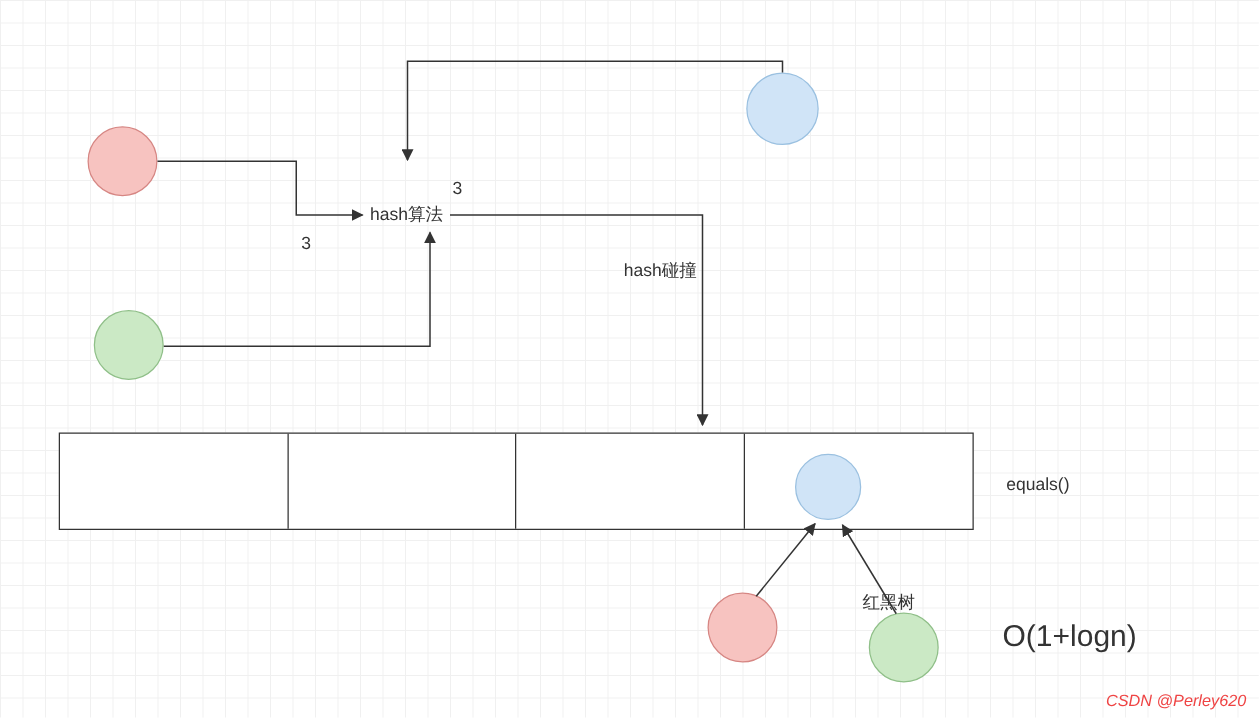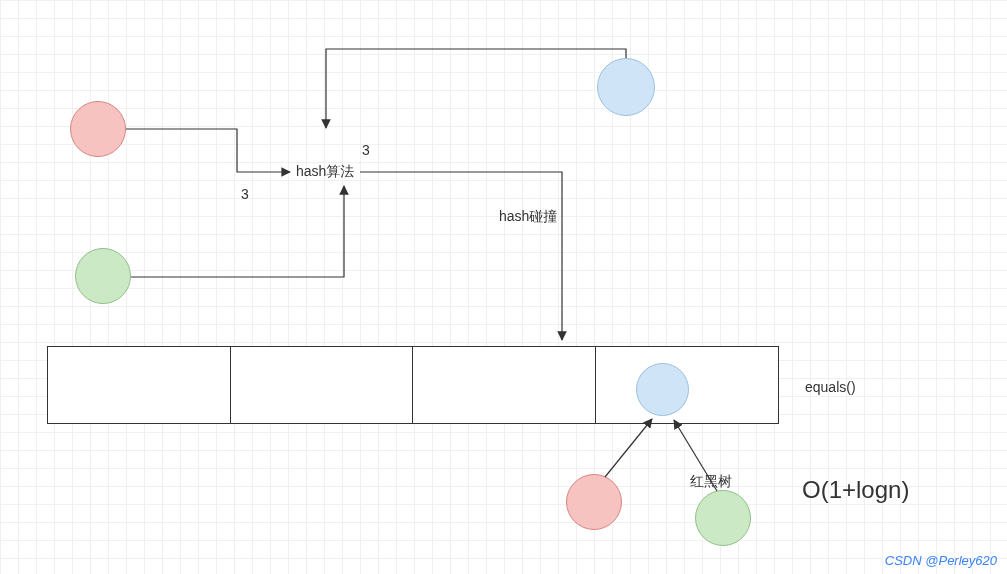--- a/index.html
+++ b/index.html
@@ -33,21 +33,21 @@
       border-right: 1px solid #333;
       height: 100%;
     }
     .table-cell:last-child { border-right: none; }
     .label { position: absolute; font-size: 14px; color: #333; }
     .big-label { font-size: 24px; }
     .watermark {
       position: absolute;
       right: 10px;
       bottom: 6px;
-      color: #3b82f6;
+      color: #ef4444;
       font-size: 13px;
       font-style: italic;
     }
     svg.lines {
       position: absolute;
       top: 0; left: 0;
       width: 1007px; height: 574px;
       pointer-events: none;
     }
     svg.lines path, svg.lines line {
@@ -73,21 +73,21 @@
 <div class="circle blue-circle" style="left:636px; top:363px; width:53px; height:53px;"></div>
 <div class="circle red-circle" style="left:566px; top:474px; width:56px; height:56px;"></div>
 <div class="circle green-circle" style="left:695px; top:490px; width:56px; height:56px;"></div>
 
 <span class="label" style="left:241px; top:186px;">3</span>
 <span class="label" style="left:362px; top:142px;">3</span>
 <span class="label" style="left:296px; top:163px;">hash算法</span>
 <span class="label" style="left:459px; top:208px;margin-left:40px;">hash碰撞</span>
 <span class="label" style="left:805px; top:379px;">equals()</span>
 <span class="label" style="left:690px; top:473px;">红黑树</span>
-<span class="label big-label" style="left:802px; top:476px;text-align:center;">O(1+logn)</span>
+<span class="label big-label" style="left:802px; top:496px;text-align:center;">O(1+logn)</span>
 <span class="watermark">CSDN @Perley620</span>
 
 <svg class="lines">
   <defs>
     <marker id="arrow" viewBox="0 0 10 10" refX="9" refY="5" markerWidth="8" markerHeight="8" orient="auto-start-reverse">
       <path d="M 0 0 L 10 5 L 0 10 z"></path>
     </marker>
   </defs>
 
   <path d="M 126 129 L 237 129 L 237 172 L 290 172" marker-end="url(#arrow)"></path>

